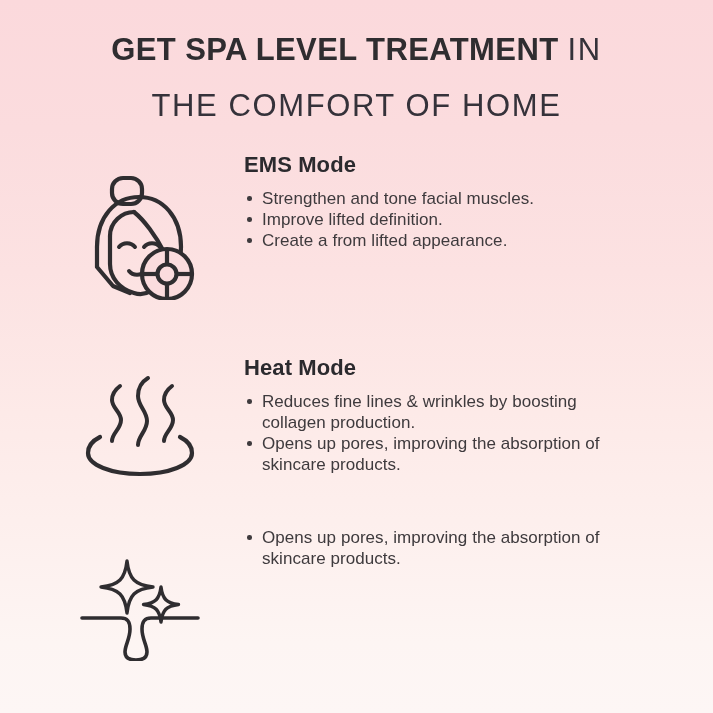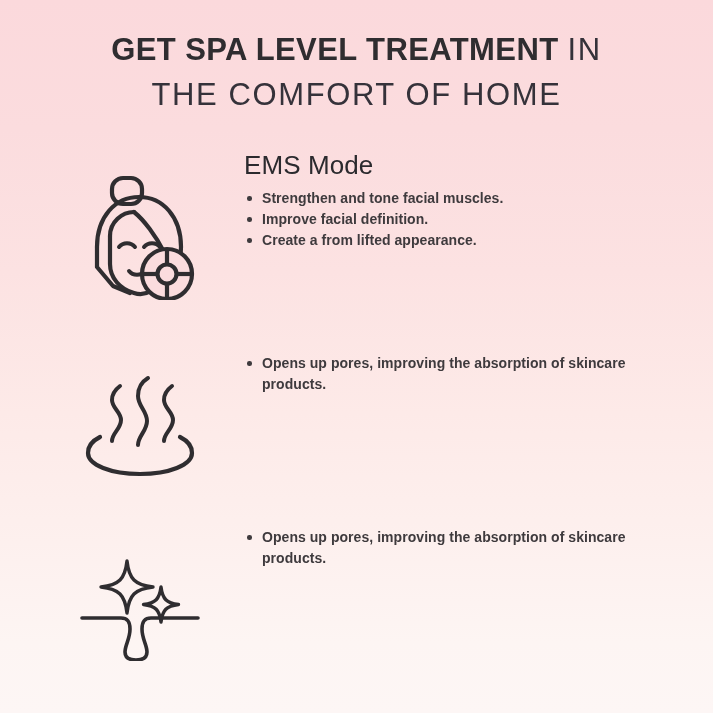--- a/index.html
+++ b/index.html
@@ -40,21 +40,21 @@
   }
   .headline .line1 {
     font-size: 31px;
     line-height: 44px;
     white-space: nowrap;
   }
   .headline .line2 {
     font-size: 31px;
     line-height: 44px;
     white-space: nowrap;
-    margin-top: 1px;
+    margin-top: 12px;
   }
   .hl-bold {
     font-weight: 700;
     letter-spacing: 0.4px;
   }
   .hl-light {
     font-weight: 300;
     letter-spacing: 1.6px;
     color: #35323a;
   }
@@ -83,40 +83,40 @@
   #section-clean .icon-slot { top: 28px; }
 
   .text-slot {
     position: absolute;
     left: 244px;
     top: 0;
     width: 398px;
   }
 
   .mode-title {
-    font-size: 26px;
-    font-weight: 400;
+    font-size: 22px;
+    font-weight: 700;
     color: #2b2a2e;
     letter-spacing: 0.1px;
     line-height: 30px;
     margin: 0 0 8px 0;
   }
 
   ul.bullets {
     margin: 0;
     padding: 0;
     list-style: none;
   }
   ul.bullets li {
     position: relative;
     padding-left: 18px;
-    font-size: 14px;
+    font-size: 17px;
     line-height: 21px;
     color: #3e3a3d;
-    font-weight: 700;
+    font-weight: 400;
     margin-bottom: 0px;
     letter-spacing: 0.05px;
   }
   ul.bullets li::before {
     content: "";
     position: absolute;
     left: 3px;
     top: 8px;
     width: 4.5px;
     height: 4.5px;
@@ -164,21 +164,21 @@
           <path d="M83 109.5 L83 125" stroke="#2f2d30" stroke-width="4.2" stroke-linecap="butt"></path>
           <path d="M58 100 L73.5 100" stroke="#2f2d30" stroke-width="4.2" stroke-linecap="butt"></path>
           <path d="M92.5 100 L108 100" stroke="#2f2d30" stroke-width="4.2" stroke-linecap="butt"></path>
         </svg>
       </span>
     </div>
     <div class="text-slot">
       <h2 class="mode-title">EMS Mode</h2>
       <ul class="bullets">
         <li>Strengthen and tone facial muscles.</li>
-        <li>Improve facial definition.</li>
+        <li>Improve lifted definition.</li>
         <li>Create a from lifted appearance.</li>
       </ul>
     </div>
   </div>
 
   <div class="section" id="section-heat">
     <div class="icon-slot">
       <span>
         <svg class="icon-svg" width="110" height="102" viewBox="0 0 110 102" fill="none" xmlns="http://www.w3.org/2000/svg">
 
@@ -186,21 +186,23 @@
 
           <path d="M53 70 C53 61 62 56 62 46 C62 36 53 31 53 21 C53 12 58 6 63 3" stroke="#2f2d30" stroke-width="4" fill="none" stroke-linecap="round"></path>
 
           <path d="M79 66 C79 58 88 54 88 45 C88 37 79 33 79 25 C79 18 83 14 87 11" stroke="#2f2d30" stroke-width="4" fill="none" stroke-linecap="round"></path>
 
           <path d="M15 62 C7 66 3 72 3 78 C3 90 26 99 55 99 C84 99 107 90 107 78 C107 72 103 66 95 62" stroke="#2f2d30" stroke-width="4.2" fill="none" stroke-linecap="round"></path>
         </svg>
       </span>
     </div>
     <div class="text-slot">
+      <h2 class="mode-title">Heat Mode</h2>
       <ul class="bullets">
+        <li>Reduces fine lines &amp; wrinkles by boosting collagen production.</li>
         <li>Opens up pores, improving the absorption of skincare products.</li>
       </ul>
     </div>
   </div>
 
   <div class="section" id="section-clean">
     <div class="icon-slot">
       <span>
         <svg class="icon-svg" width="120" height="106" viewBox="0 0 120 106" fill="none" xmlns="http://www.w3.org/2000/svg">
 

